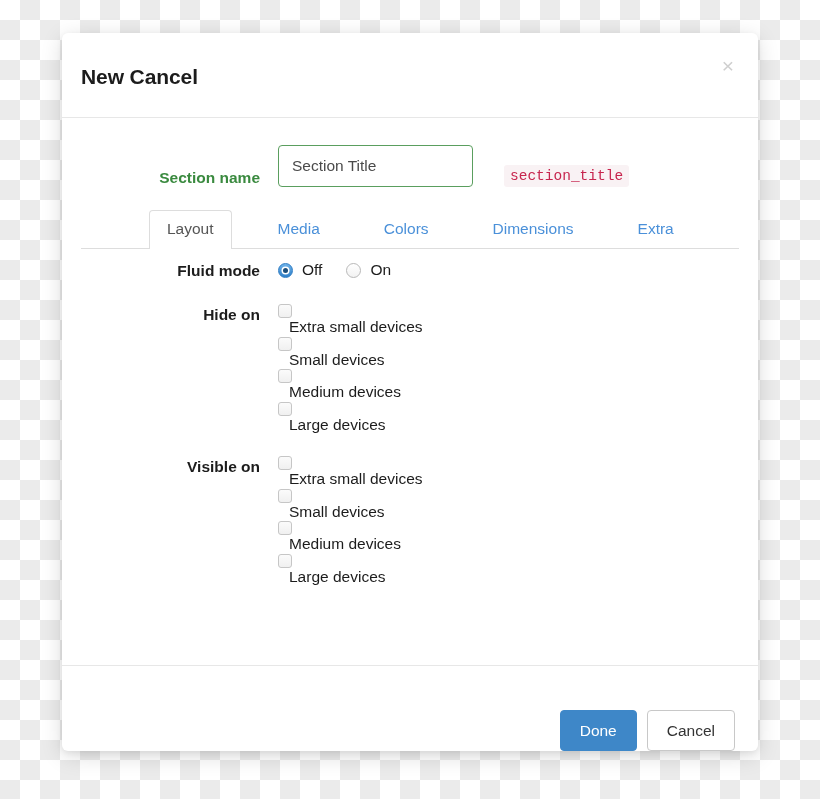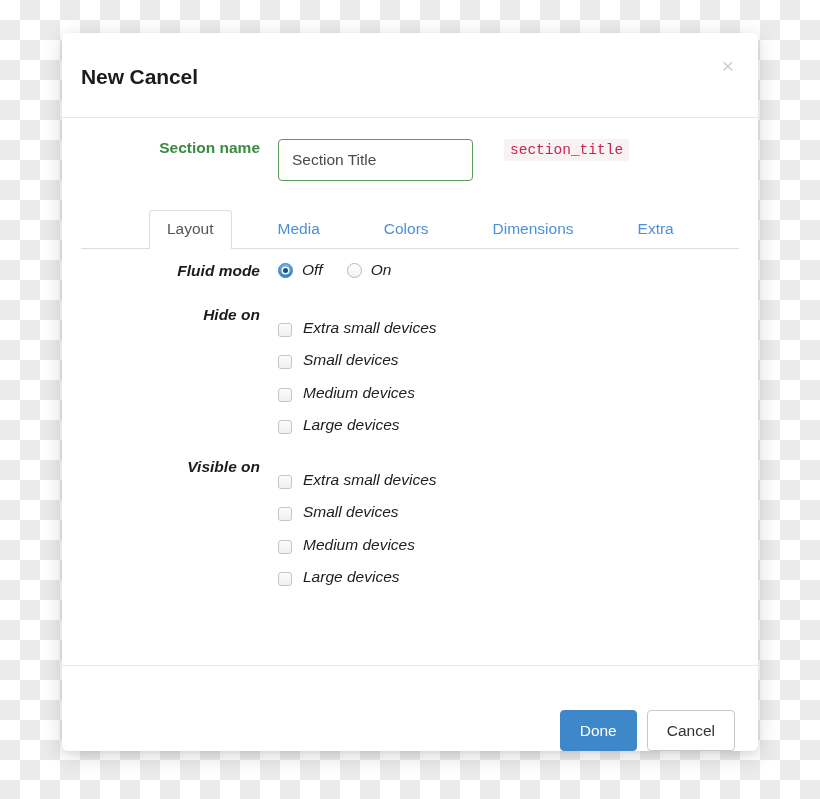--- a/index.html
+++ b/index.html
@@ -78,21 +78,21 @@
   }
 
   
   .name-row {
     position: absolute;
     left: 0;
     top: 21px;
     width: 100%;
     height: 48px;
     display: flex;
-    align-items: flex-start;
+    align-items: flex-end;
   }
   .name-label {
     width: 216px;
     text-align: right;
     padding-right: 18px;
     font-size: 15.5px;
     font-weight: bold;
     color: #3a8a3f;
   }
   .name-input {
@@ -152,21 +152,20 @@
     cursor: default;
   }
   .tab:first-child { margin-left: 68px; }
 
   
   .form-area {
     position: absolute;
     left: 0;
     top: 142px;
     right: 16px;
-    font-style: italic;
   }
   .field-row {
     display: flex;
     align-items: flex-start;
   }
   .field-label {
     width: 216px;
     flex: none;
     text-align: right;
     padding-right: 18px;
@@ -214,23 +213,24 @@
     margin-left: 9px;
     font-size: 15.5px;
     color: #1c1c1c;
     line-height: 20px;
   }
 
   
   .check-list { display: flex; flex-direction: column; }
   .check-opt {
     display: flex;
-    align-items: flex-end;
+    align-items: flex-start;
     height: 32.5px;
     cursor: pointer;
+    flex-direction: column;
   }
   .check-mark {
     width: 14px;
     height: 14px;
     border-radius: 3px;
     border: 1px solid #c6c6c6;
     background: linear-gradient(#fbfbfb, #f0f0f0);
     display: inline-block;
     flex: none;
   }

